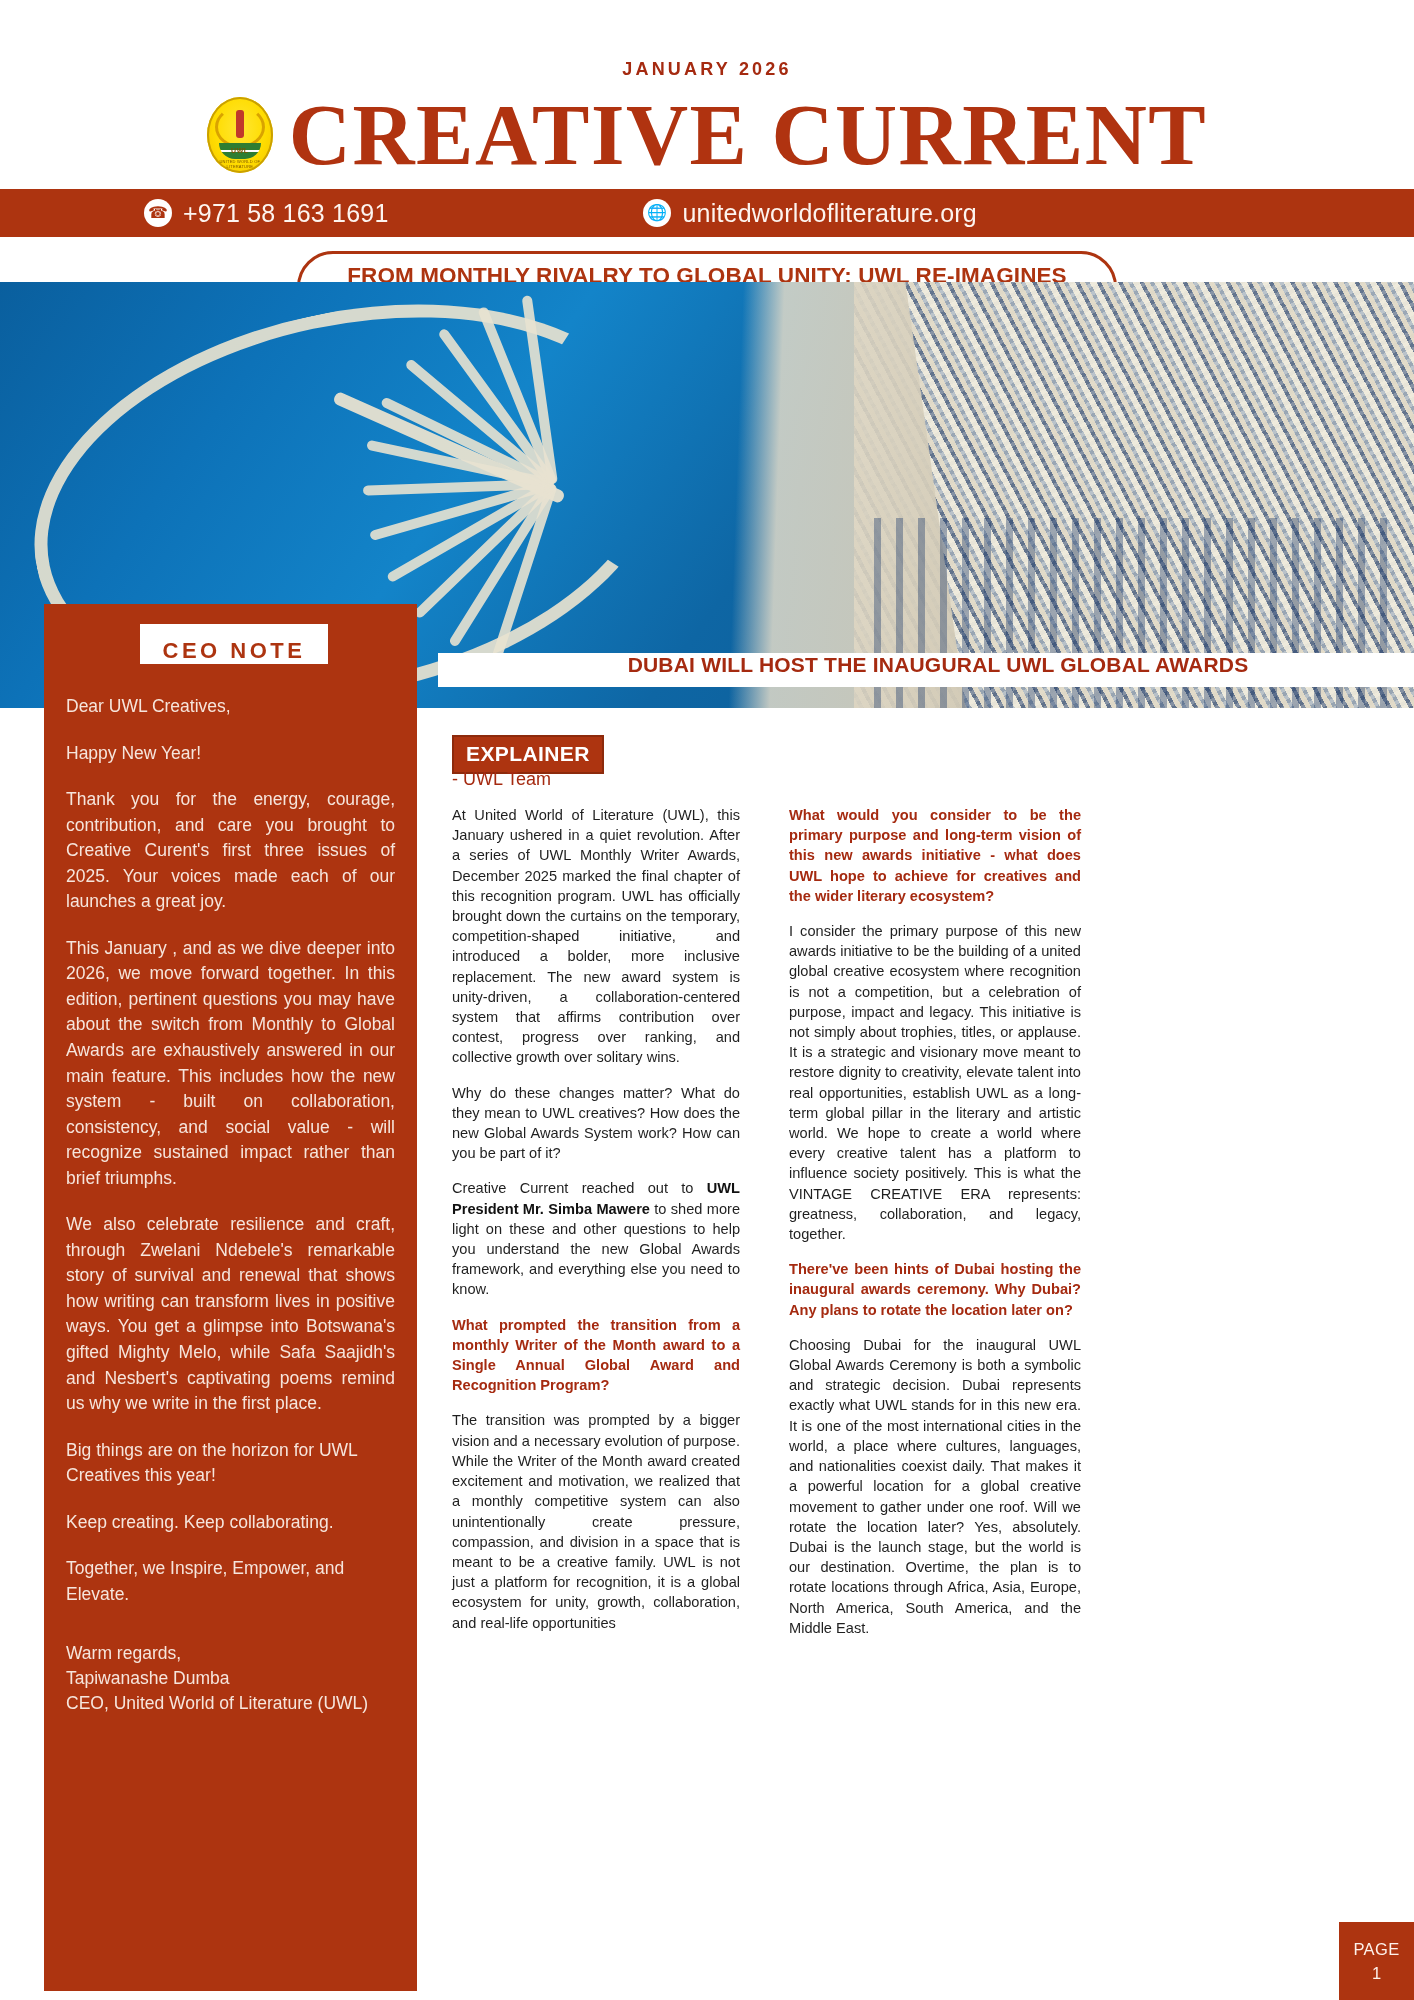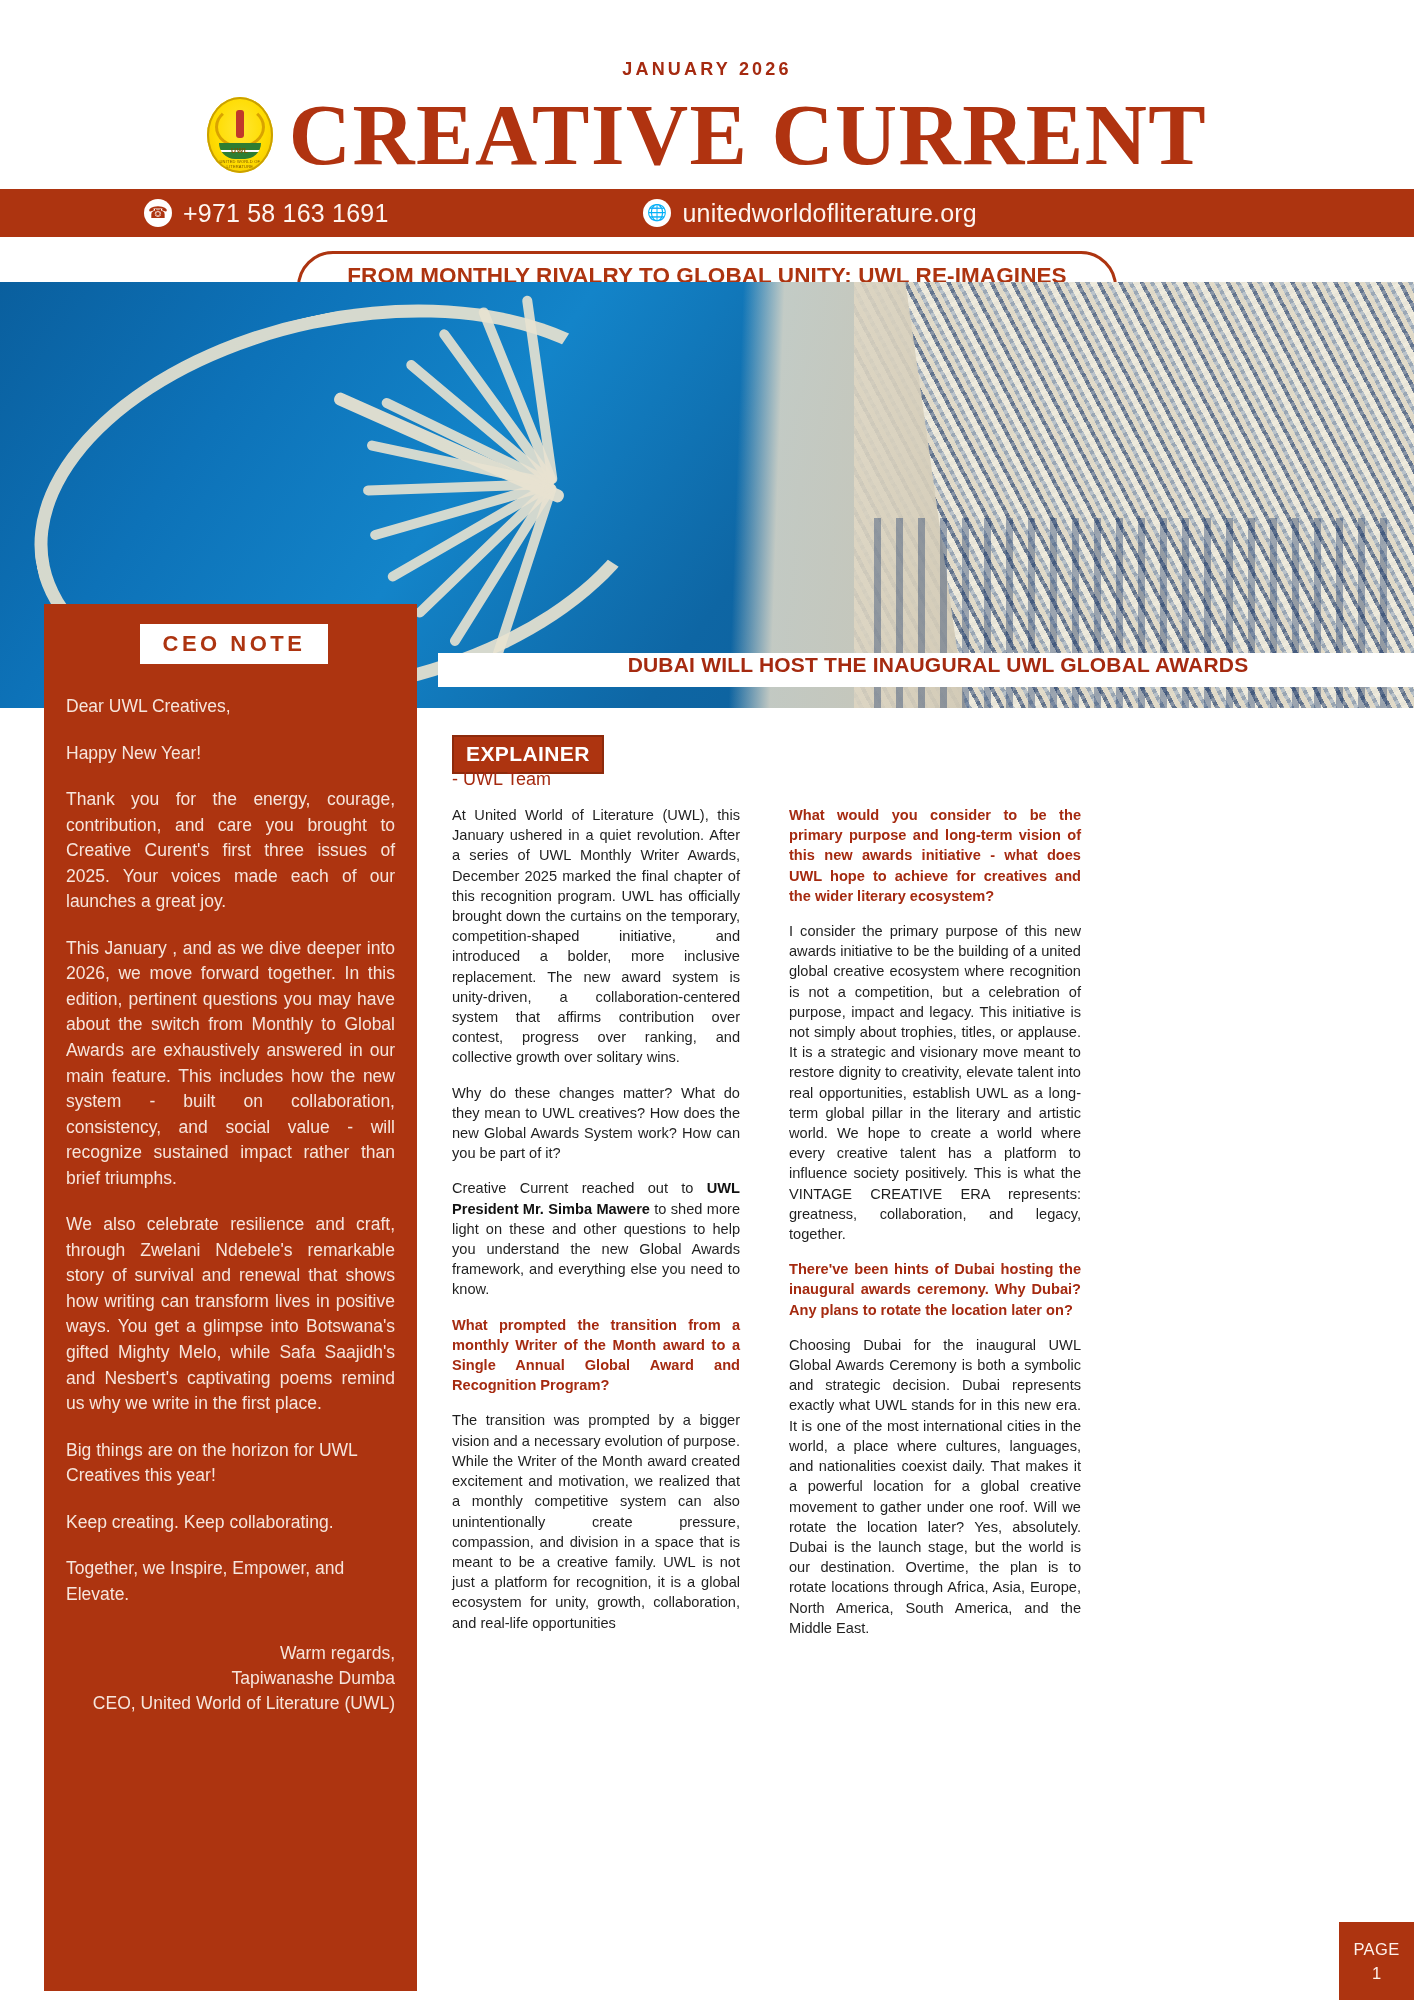--- a/index.html
+++ b/index.html
@@ -163,38 +163,38 @@
   }
 
   
   .ceo-panel {
     position:absolute; left:44px; top:604px; width:373px; height:1387px;
     background:#ad3410;
     padding: 20px 22px 0 22px;
   }
   .ceo-badge {
     background:#fff; width:188px; height:40px; margin: 0 auto 0 auto;
-    display:flex; align-items:center; justify-content:center;
+    display:flex; align-items:flex-end; justify-content:center;
     margin-left: 74px;
   }
   .ceo-badge span {
     color:#ad3410; font-weight:bold; font-size:22px; letter-spacing:3.5px;
   }
   .ceo-body { margin-top: 30px; }
   .ceo-body p {
     color:#f6e5dc;
     font-size: 17.5px;
     line-height: 1.46;
     text-align: justify;
     margin-bottom: 21px;
   }
   .ceo-body p.nojustify { text-align:left; }
   .ceo-sign { margin-top: 34px; }
   .ceo-sign p {
-    color:#f6e5dc; font-size:17.5px; line-height:1.42; text-align:right; margin:0;
+    color:#f6e5dc; font-size:17.5px; line-height:1.42; text-align:left; margin:0;
   }
 
   
   .explainer-tag {
     position:absolute; left:452px; top:735px;
     background:#ad3410; color:#fff;
     font-weight:bold; font-size:21px; letter-spacing:.4px;
     padding: 5px 12px 6px;
     border: 2px solid #8d2a0c;
   }

